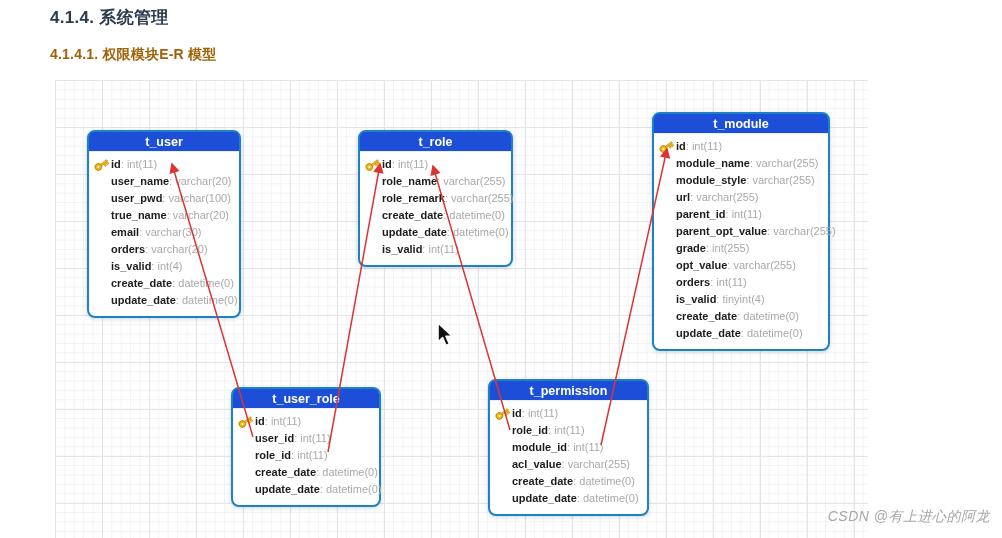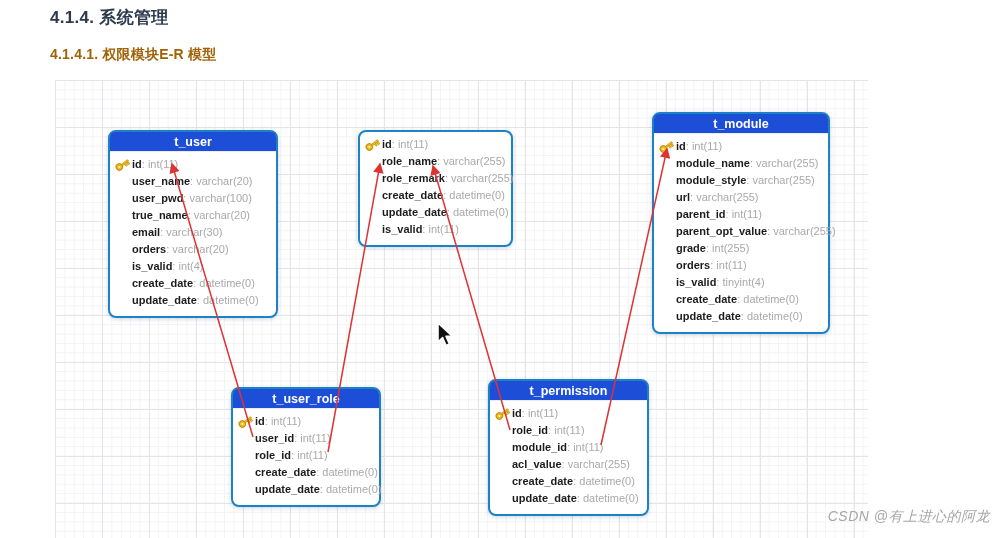--- a/index.html
+++ b/index.html
@@ -53,21 +53,21 @@
   }
 </style>
 </head>
 <body>
 
 <div id="page">
   <div class="h1">4.1.4. 系统管理</div>
   <div class="h2">4.1.4.1. 权限模块E-R 模型</div>
   <div id="canvas"></div>
   <div class="watermark">CSDN @有上进心的阿龙</div>
-<div class="er-table" style="left: 108px; top: 130px; width: 170px;">
+<div class="er-table" style="left: 87px; top: 130px; width: 154px;">
     <div class="er-table-header">t_user</div>
     <div class="er-table-body">
         <div class="field-row"><span class="key-icon"><svg viewBox="0 0 20 14" width="17" height="13">
               <g transform="rotate(-38 10 7)">
                 <rect x="8" y="6.1" width="10" height="2.1" fill="#f2bd1c" stroke="#c8920c" stroke-width="0.9"></rect>
                 <rect x="12.2" y="8.2" width="1.9" height="3.1" fill="#f2bd1c" stroke="#c8920c" stroke-width="0.9"></rect>
                 <rect x="15.4" y="8.2" width="1.9" height="3.4" fill="#f2bd1c" stroke="#c8920c" stroke-width="0.9"></rect>
                 <circle cx="5.3" cy="7" r="3.7" fill="#f2bd1c" stroke="#c8920c" stroke-width="1.4"></circle>
                 <circle cx="5.3" cy="7" r="1.2" fill="#fff7dd"></circle>
               </g>
@@ -76,20 +76,21 @@
         <div class="field-row"><span class="fname">user_pwd</span><span class="ftype">: varchar(100)</span></div>
         <div class="field-row"><span class="fname">true_name</span><span class="ftype">: varchar(20)</span></div>
         <div class="field-row"><span class="fname">email</span><span class="ftype">: varchar(30)</span></div>
         <div class="field-row"><span class="fname">orders</span><span class="ftype">: varchar(20)</span></div>
         <div class="field-row"><span class="fname">is_valid</span><span class="ftype">: int(4)</span></div>
         <div class="field-row"><span class="fname">create_date</span><span class="ftype">: datetime(0)</span></div>
         <div class="field-row"><span class="fname">update_date</span><span class="ftype">: datetime(0)</span></div>
       </div>
   </div>
     <div class="er-table" style="left: 358px; top: 130px; width: 155px;">
+    <div class="er-table-header">t_role</div>
     <div class="er-table-body">
         <div class="field-row"><span class="key-icon"><svg viewBox="0 0 20 14" width="17" height="13">
               <g transform="rotate(-38 10 7)">
                 <rect x="8" y="6.1" width="10" height="2.1" fill="#f2bd1c" stroke="#c8920c" stroke-width="0.9"></rect>
                 <rect x="12.2" y="8.2" width="1.9" height="3.1" fill="#f2bd1c" stroke="#c8920c" stroke-width="0.9"></rect>
                 <rect x="15.4" y="8.2" width="1.9" height="3.4" fill="#f2bd1c" stroke="#c8920c" stroke-width="0.9"></rect>
                 <circle cx="5.3" cy="7" r="3.7" fill="#f2bd1c" stroke="#c8920c" stroke-width="1.4"></circle>
                 <circle cx="5.3" cy="7" r="1.2" fill="#fff7dd"></circle>
               </g>
             </svg></span><span class="fname">id</span><span class="ftype">: int(11)</span></div>
@@ -111,20 +112,21 @@
                 <circle cx="5.3" cy="7" r="3.7" fill="#f2bd1c" stroke="#c8920c" stroke-width="1.4"></circle>
                 <circle cx="5.3" cy="7" r="1.2" fill="#fff7dd"></circle>
               </g>
             </svg></span><span class="fname">id</span><span class="ftype">: int(11)</span></div>
         <div class="field-row"><span class="fname">module_name</span><span class="ftype">: varchar(255)</span></div>
         <div class="field-row"><span class="fname">module_style</span><span class="ftype">: varchar(255)</span></div>
         <div class="field-row"><span class="fname">url</span><span class="ftype">: varchar(255)</span></div>
         <div class="field-row"><span class="fname">parent_id</span><span class="ftype">: int(11)</span></div>
         <div class="field-row"><span class="fname">parent_opt_value</span><span class="ftype">: varchar(255)</span></div>
         <div class="field-row"><span class="fname">grade</span><span class="ftype">: int(255)</span></div>
+        <div class="field-row"><span class="fname">opt_value</span><span class="ftype">: varchar(255)</span></div>
         <div class="field-row"><span class="fname">orders</span><span class="ftype">: int(11)</span></div>
         <div class="field-row"><span class="fname">is_valid</span><span class="ftype">: tinyint(4)</span></div>
         <div class="field-row"><span class="fname">create_date</span><span class="ftype">: datetime(0)</span></div>
         <div class="field-row"><span class="fname">update_date</span><span class="ftype">: datetime(0)</span></div>
       </div>
   </div>
     <div class="er-table" style="left: 231px; top: 387px; width: 150px;">
     <div class="er-table-header">t_user_role</div>
     <div class="er-table-body">
         <div class="field-row"><span class="key-icon"><svg viewBox="0 0 20 14" width="17" height="13">

